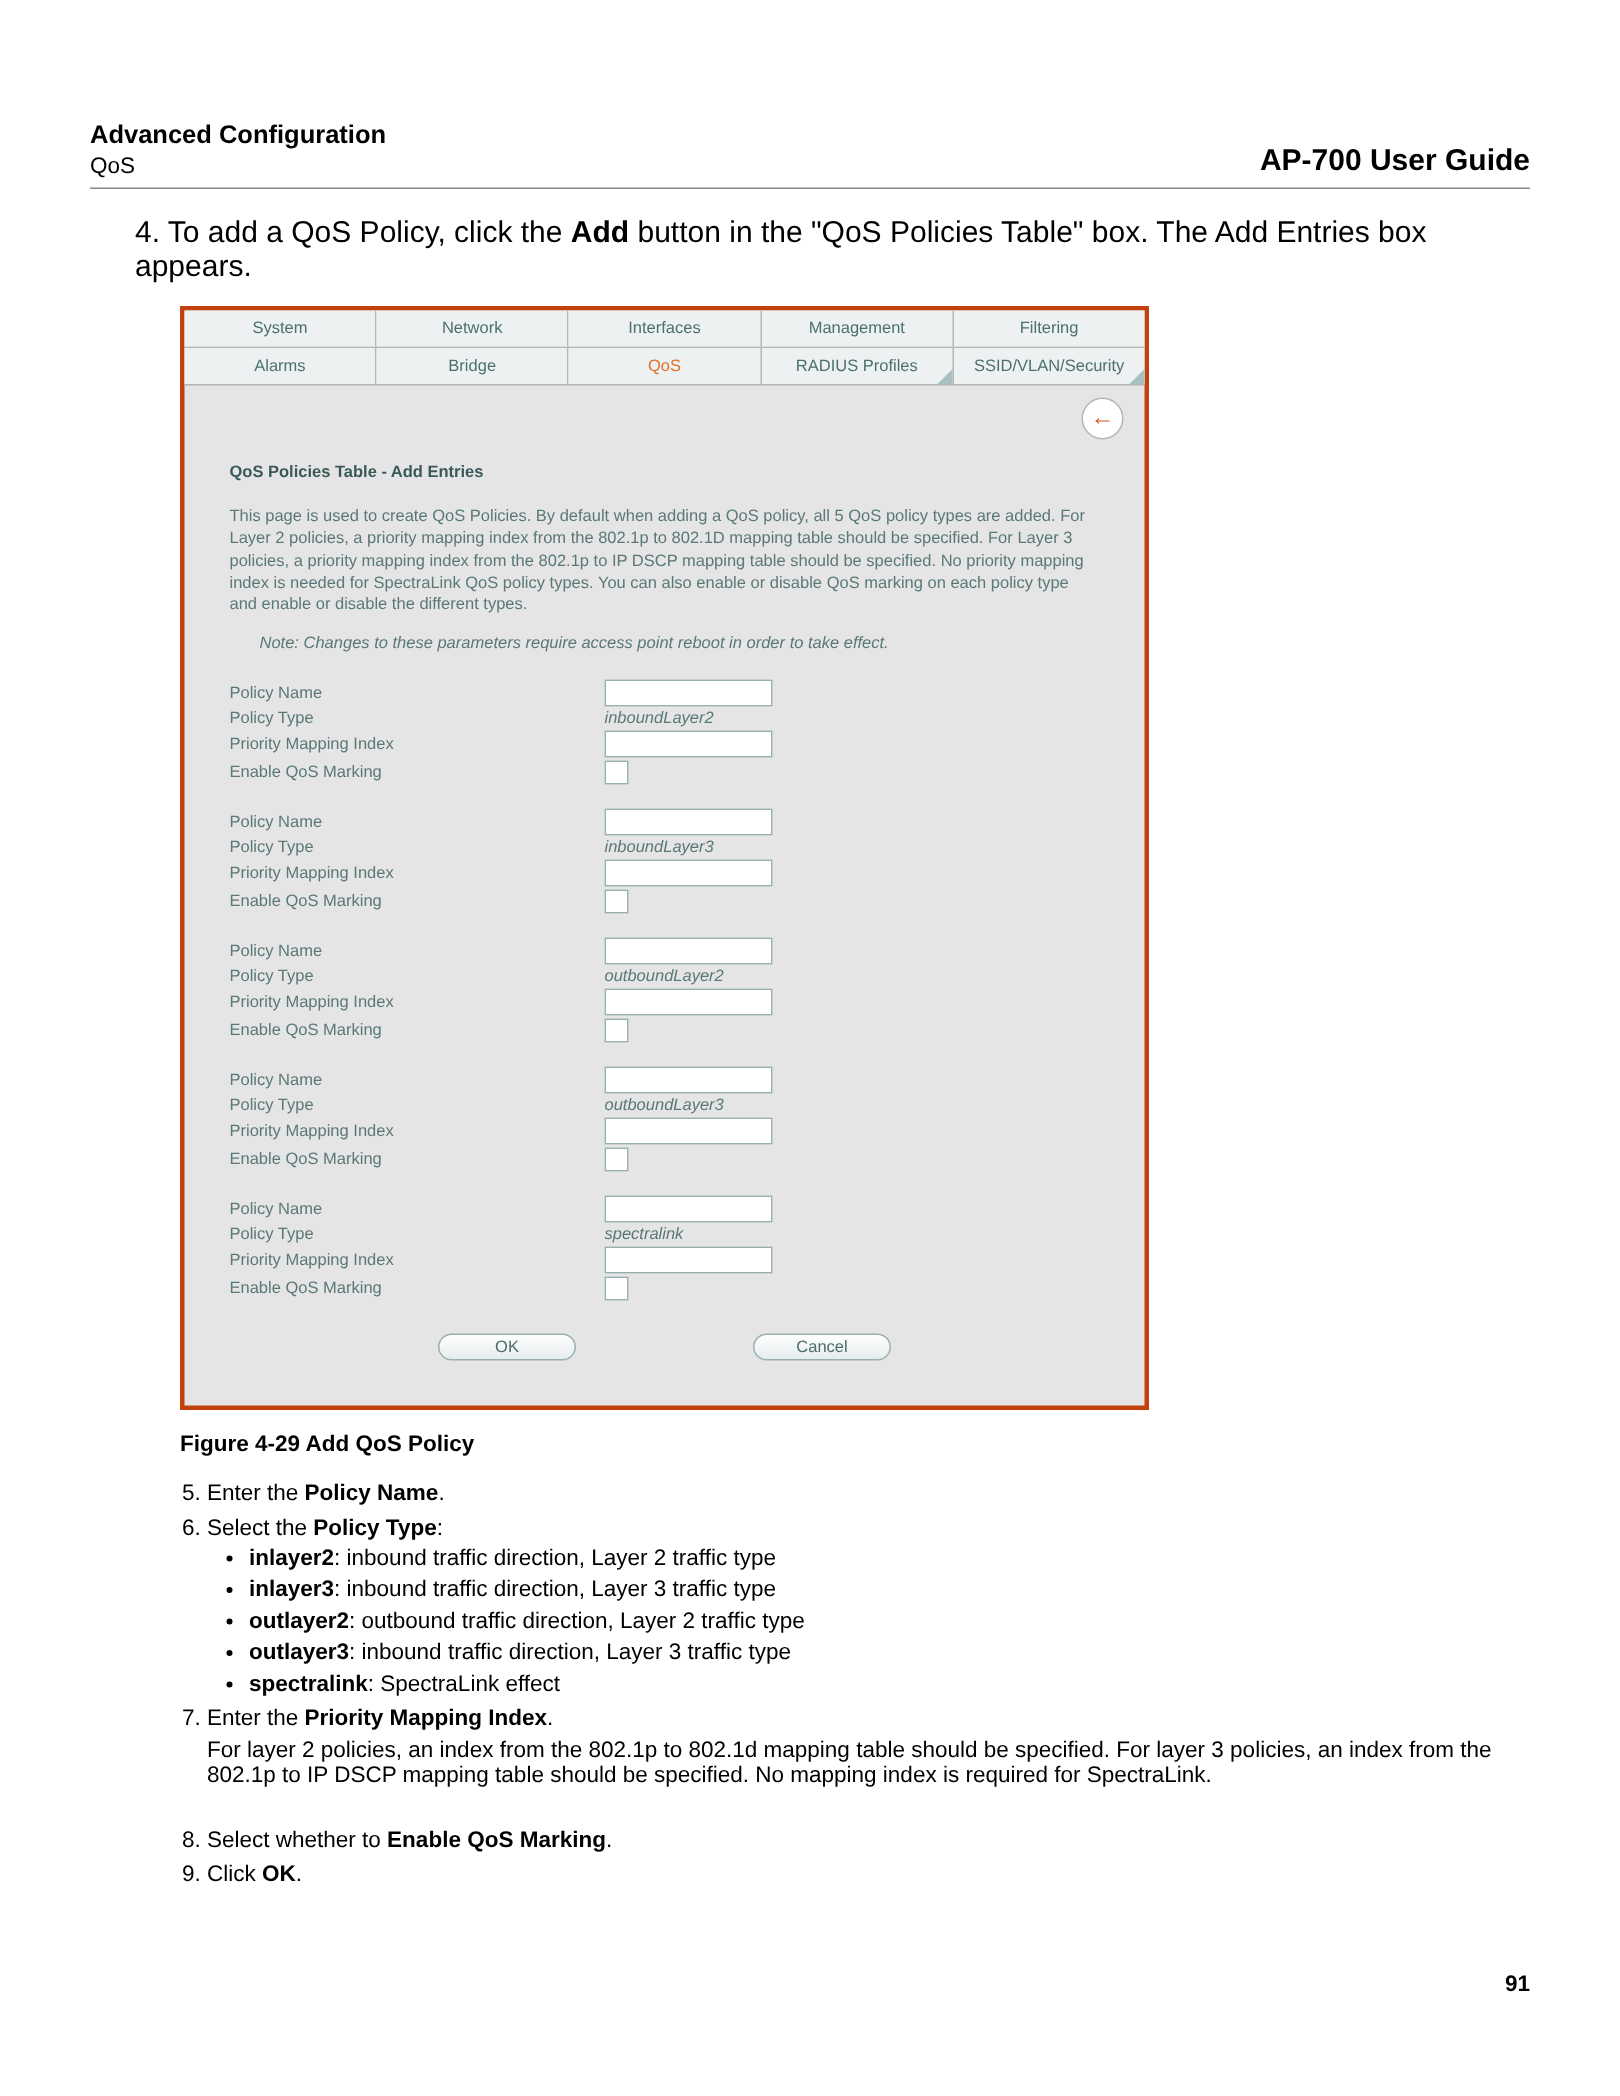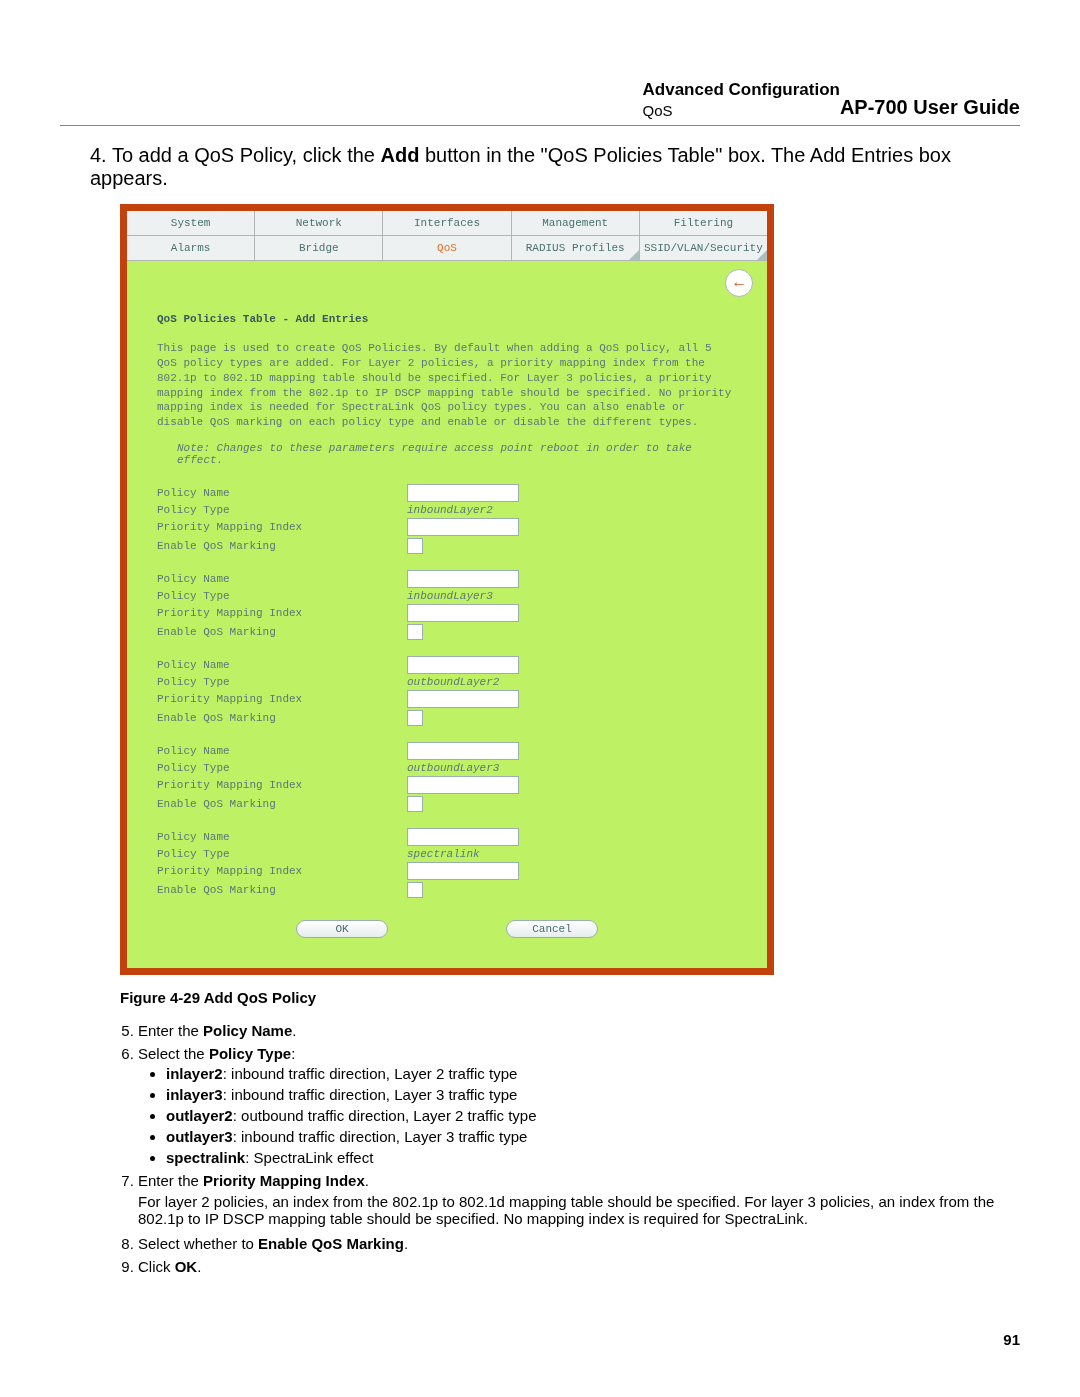--- a/index.html
+++ b/index.html
@@ -7,44 +7,43 @@
     background: #fff;
     font-family: Arial, Helvetica, sans-serif;
     color: #000;
     width: 1080px;
   }
   .page {
     padding: 80px 60px 40px 60px;
   }
   .hdr-row {
     display: flex;
-    justify-content: flex-end;
+    justify-content: space-between;
     align-items: flex-end;
   }
   .hdr-left-title { font-weight: bold; font-size: 17px; }
   .hdr-left-sub  { font-size: 15px; margin-top: 2px; }
   .hdr-right     { font-weight: bold; font-size: 20px; }
   .hdr-rule {
     border: none; border-top: 1px solid #888; margin: 6px 0 18px 0;
   }
   .body-block { margin-left: 30px; }
   .step-line { font-size: 20px; margin-bottom: 14px; }
   .step-line .bold { font-weight: bold; }
 
   
   .ui-frame {
     width: 640px;
     margin: 0 0 14px 30px;
-    border: 7px solid #c2410c;
-    background: #bef264;
+    border: 3px solid #c2410c;
+    background: #e5e5e5;
     font-size: 11px;
     color: #4a6b6b;
     position: relative;
     padding-bottom: 16px;
-    font-family: Liberation Mono, monospace;
   }
   .tabrow {
     display: flex;
     border-bottom: 1px solid #b5b5b5;
   }
   .tab {
     flex: 1;
     text-align: center;
     padding: 6px 4px;
     border-right: 1px solid #b5b5b5;
@@ -97,21 +96,21 @@
     color:#4a6b6b; font-size:11px;
   }
 
   .fig-cap { font-weight: bold; font-size: 15px; margin: 8px 0 16px 30px; }
 
   ol.steps { margin: 0 0 0 30px; padding-left: 18px; font-size:15px; }
   ol.steps > li { margin-bottom: 6px; }
   ol.steps ul { list-style: disc; margin: 3px 0 6px 28px; padding:0; }
   ol.steps ul li { margin-bottom: 4px; }
   .b { font-weight: bold; }
-  .indent-para { margin: 4px 0 8px 0; }
+  .indent-para { margin: 4px 0 26px 0; }
 
   .page-num {
     text-align: right; font-weight: bold; font-size: 15px;
     margin-top: 56px;
   }
 </style>
 </head>
 <body>
 
 <div class="page">

